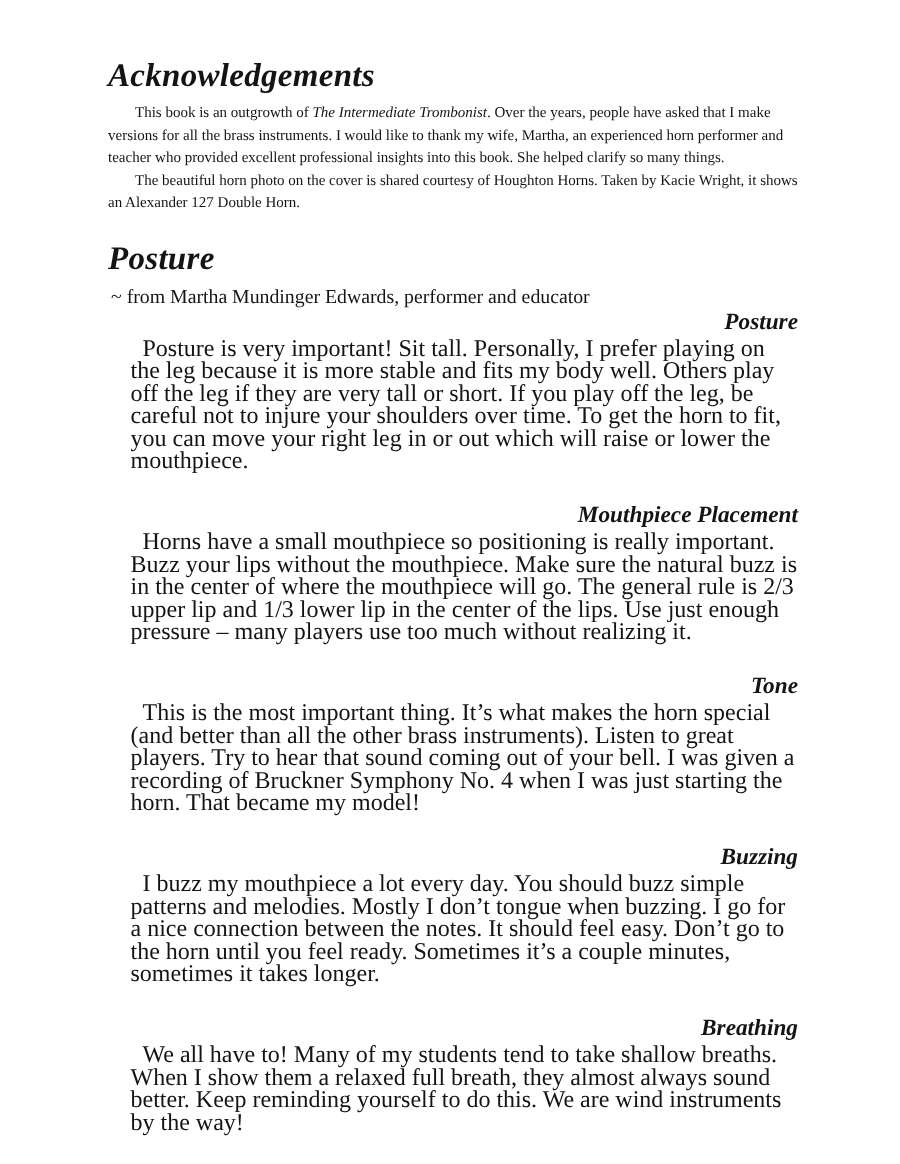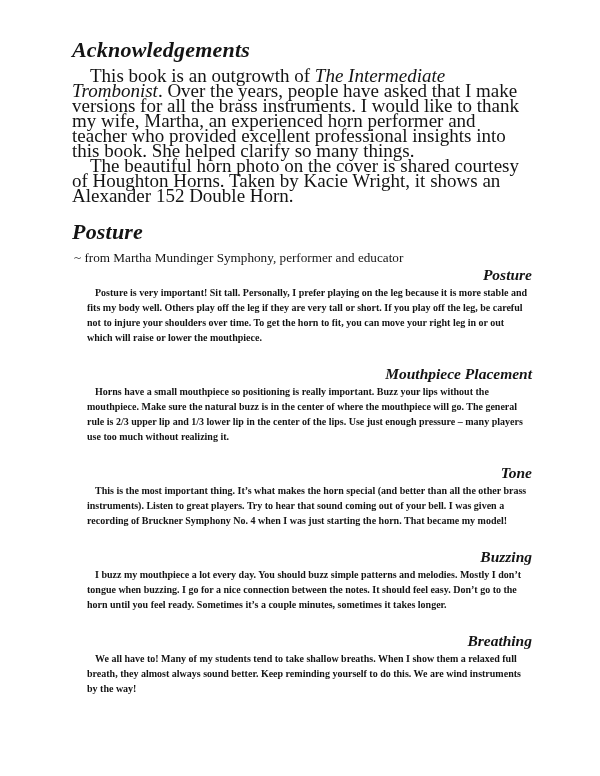--- a/index.html
+++ b/index.html
@@ -20,21 +20,21 @@
   }
   h1.section-heading {
     font-size: 22px;
     line-height: 1.05;
     font-weight: bold;
     font-style: italic;
     margin: 0 0 7px 0;
     letter-spacing: 0.2px;
   }
   .body-para {
-    font-size: 19px;
+    font-size: 10px;
     line-height: 15px;
     margin: 0;
     text-indent: 18px;
   }
   .attribution {
     font-size: 13.2px;
     line-height: 16px;
     margin: 1px 0 0 2px;
   }
   .advice-section {
@@ -48,44 +48,43 @@
   }
   .topic-heading {
     font-size: 15.5px;
     line-height: 1.1;
     font-weight: bold;
     font-style: italic;
     margin: 0 0 2px 0;
     text-align: right;
   }
   .topic-para {
-    font-size: 10px;
+    font-size: 16px;
     line-height: 15px;
     margin: 0;
     text-indent: 8px;
-    font-weight: bold;
   }
   .italic-title {
     font-style: italic;
   }
 </style>
 </head>
 <body>
 
 <div class="page">
 
   <section class="ack-section">
     <h1 class="section-heading">Acknowledgements</h1>
     <p class="body-para"><span>This book is an outgrowth of </span><span class="italic-title">The Intermediate Trombonist</span><span>. Over the years, people have asked that I make versions for all the brass instruments. I would like to thank my wife, Martha, an experienced horn performer and teacher who provided excellent professional insights into this book. She helped clarify so many things.</span></p>
-    <p class="body-para">The beautiful horn photo on the cover is shared courtesy of Houghton Horns. Taken by Kacie Wright, it shows an Alexander 152 Double Horn.</p>
+    <p class="body-para">The beautiful horn photo on the cover is shared courtesy of Houghton Horns. Taken by Kacie Wright, it shows an Alexander 127 Double Horn.</p>
   </section>
 
   <section class="advice-section">
     <h1 class="section-heading">Posture</h1>
-    <p class="attribution">~ from Martha Mundinger Symphony, performer and educator</p>
+    <p class="attribution">~ from Martha Mundinger Edwards, performer and educator</p>
 
     <div class="topic">
       <h2 class="topic-heading">Posture</h2>
       <p class="topic-para">Posture is very important! Sit tall. Personally, I prefer playing on the leg because it is more stable and fits my body well. Others play off the leg if they are very tall or short. If you play off the leg, be careful not to injure your shoulders over time. To get the horn to fit, you can move your right leg in or out which will raise or lower the mouthpiece.</p>
     </div>
 
     <div class="topic">
       <h2 class="topic-heading">Mouthpiece Placement</h2>
       <p class="topic-para">Horns have a small mouthpiece so positioning is really important. Buzz your lips without the mouthpiece. Make sure the natural buzz is in the center of where the mouthpiece will go. The general rule is 2/3 upper lip and 1/3 lower lip in the center of the lips. Use just enough pressure – many players use too much without realizing it.</p>
     </div>

